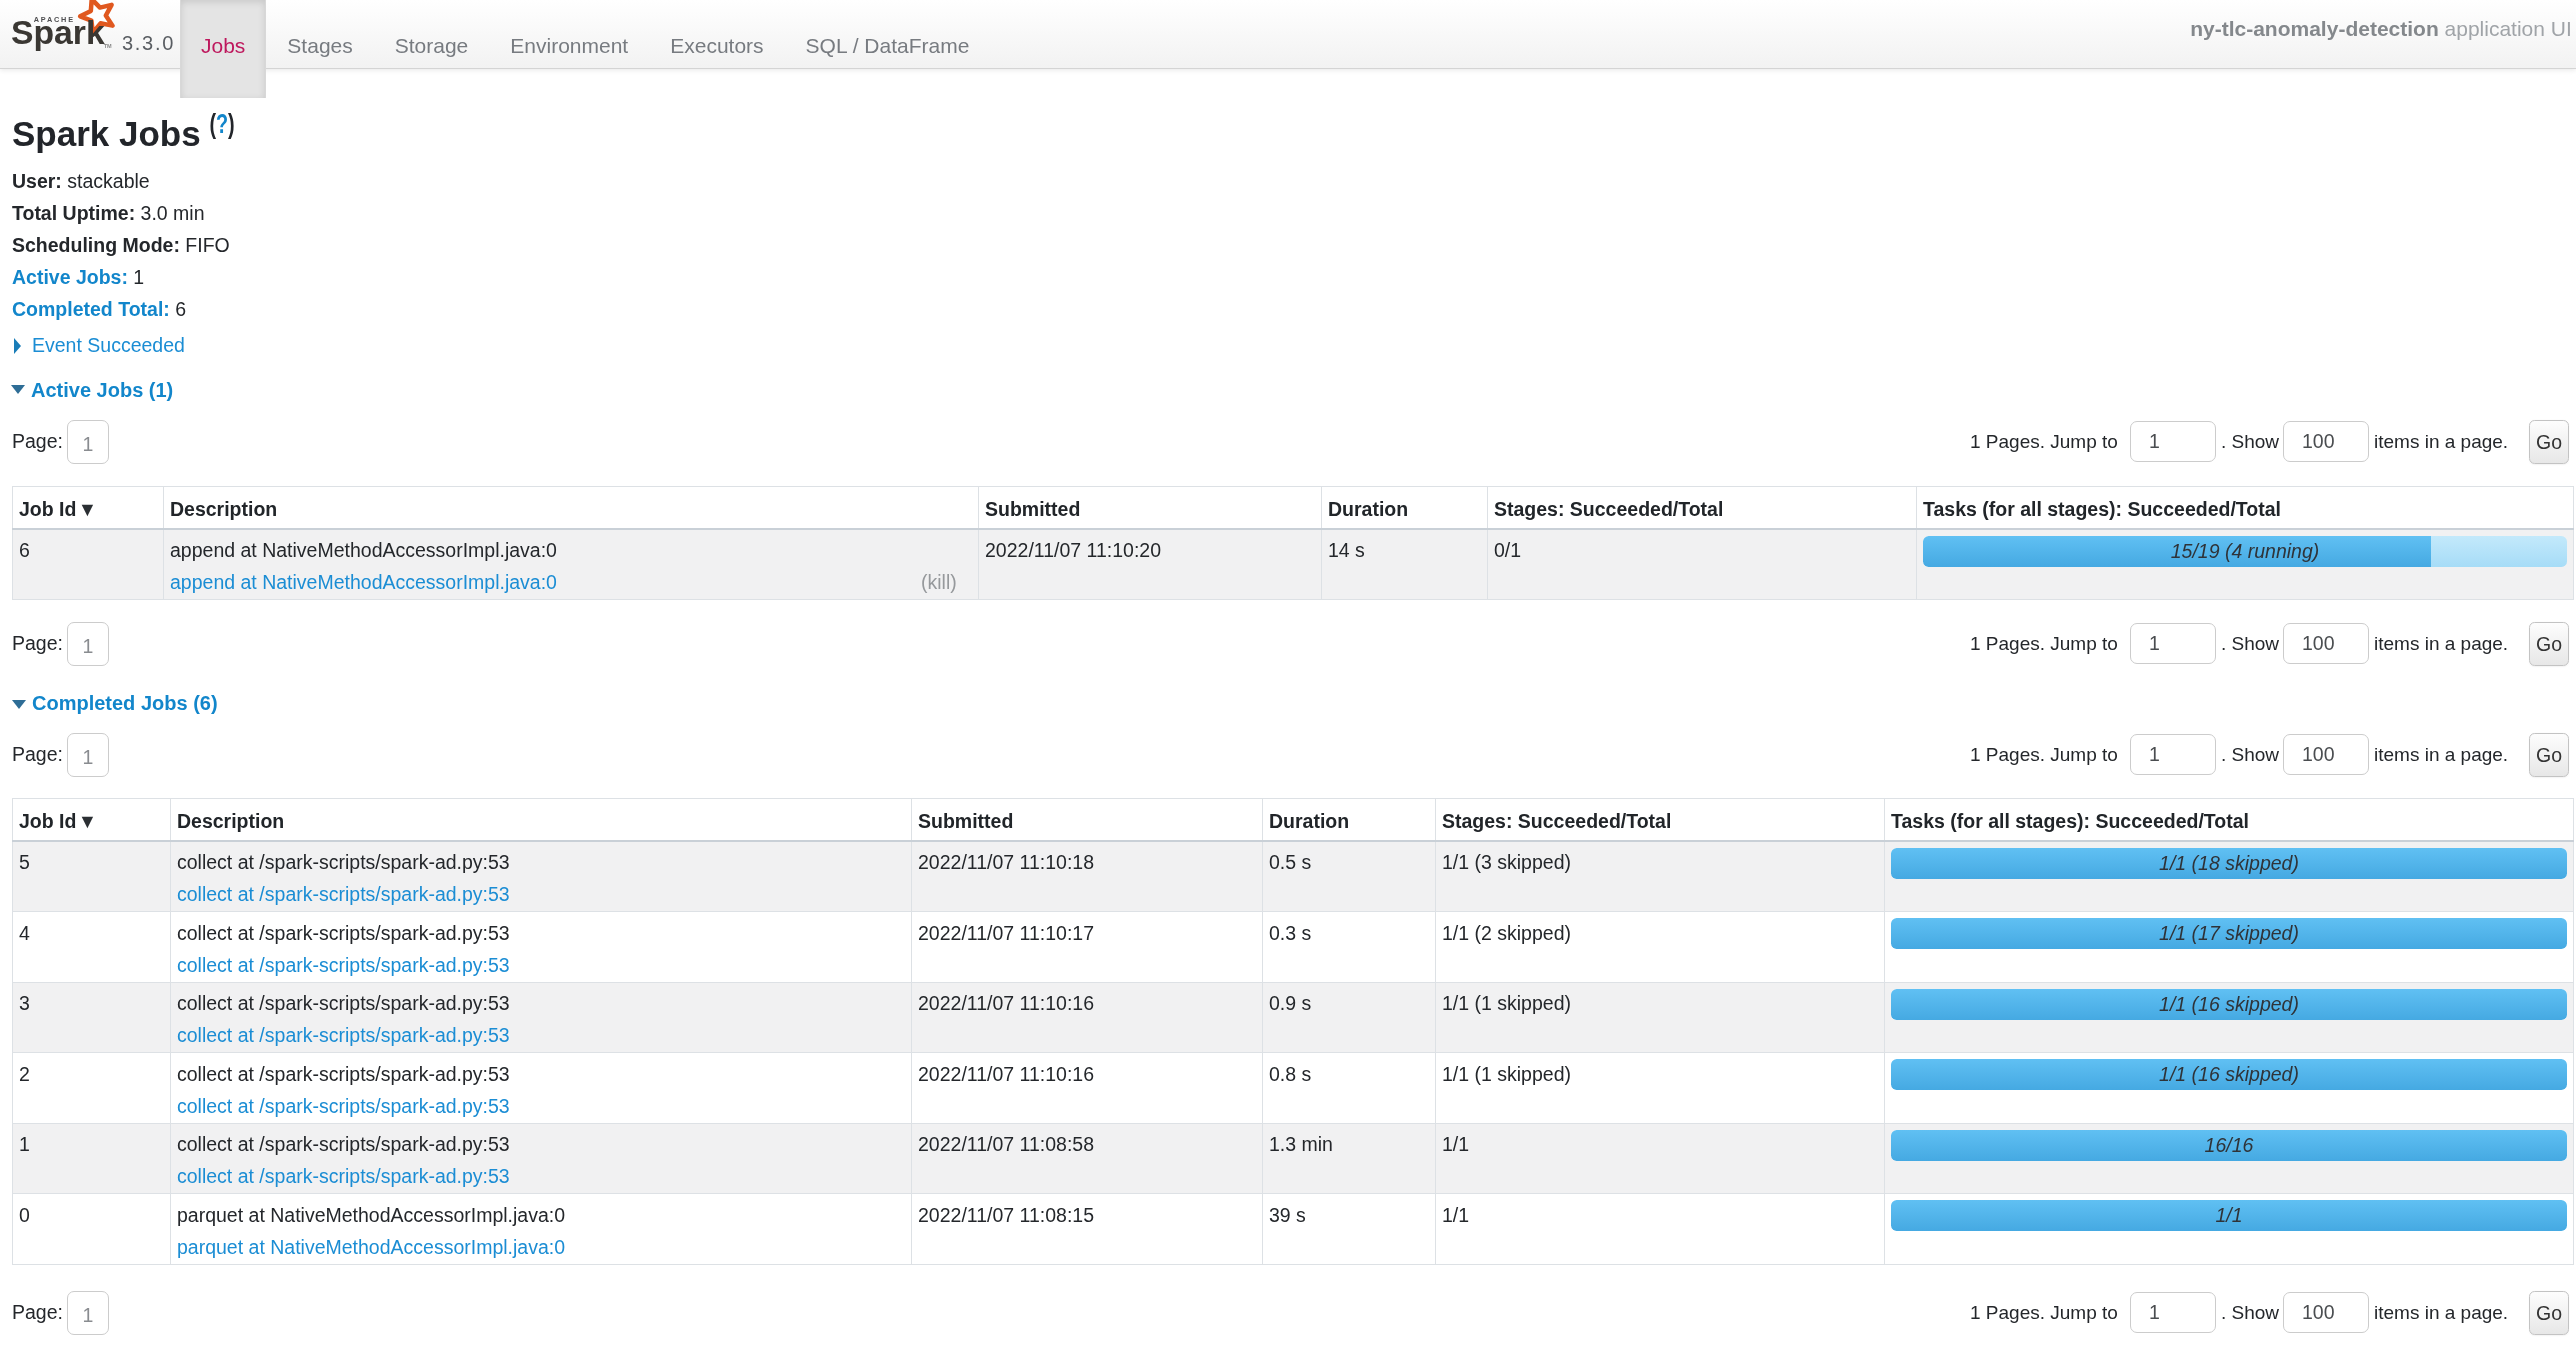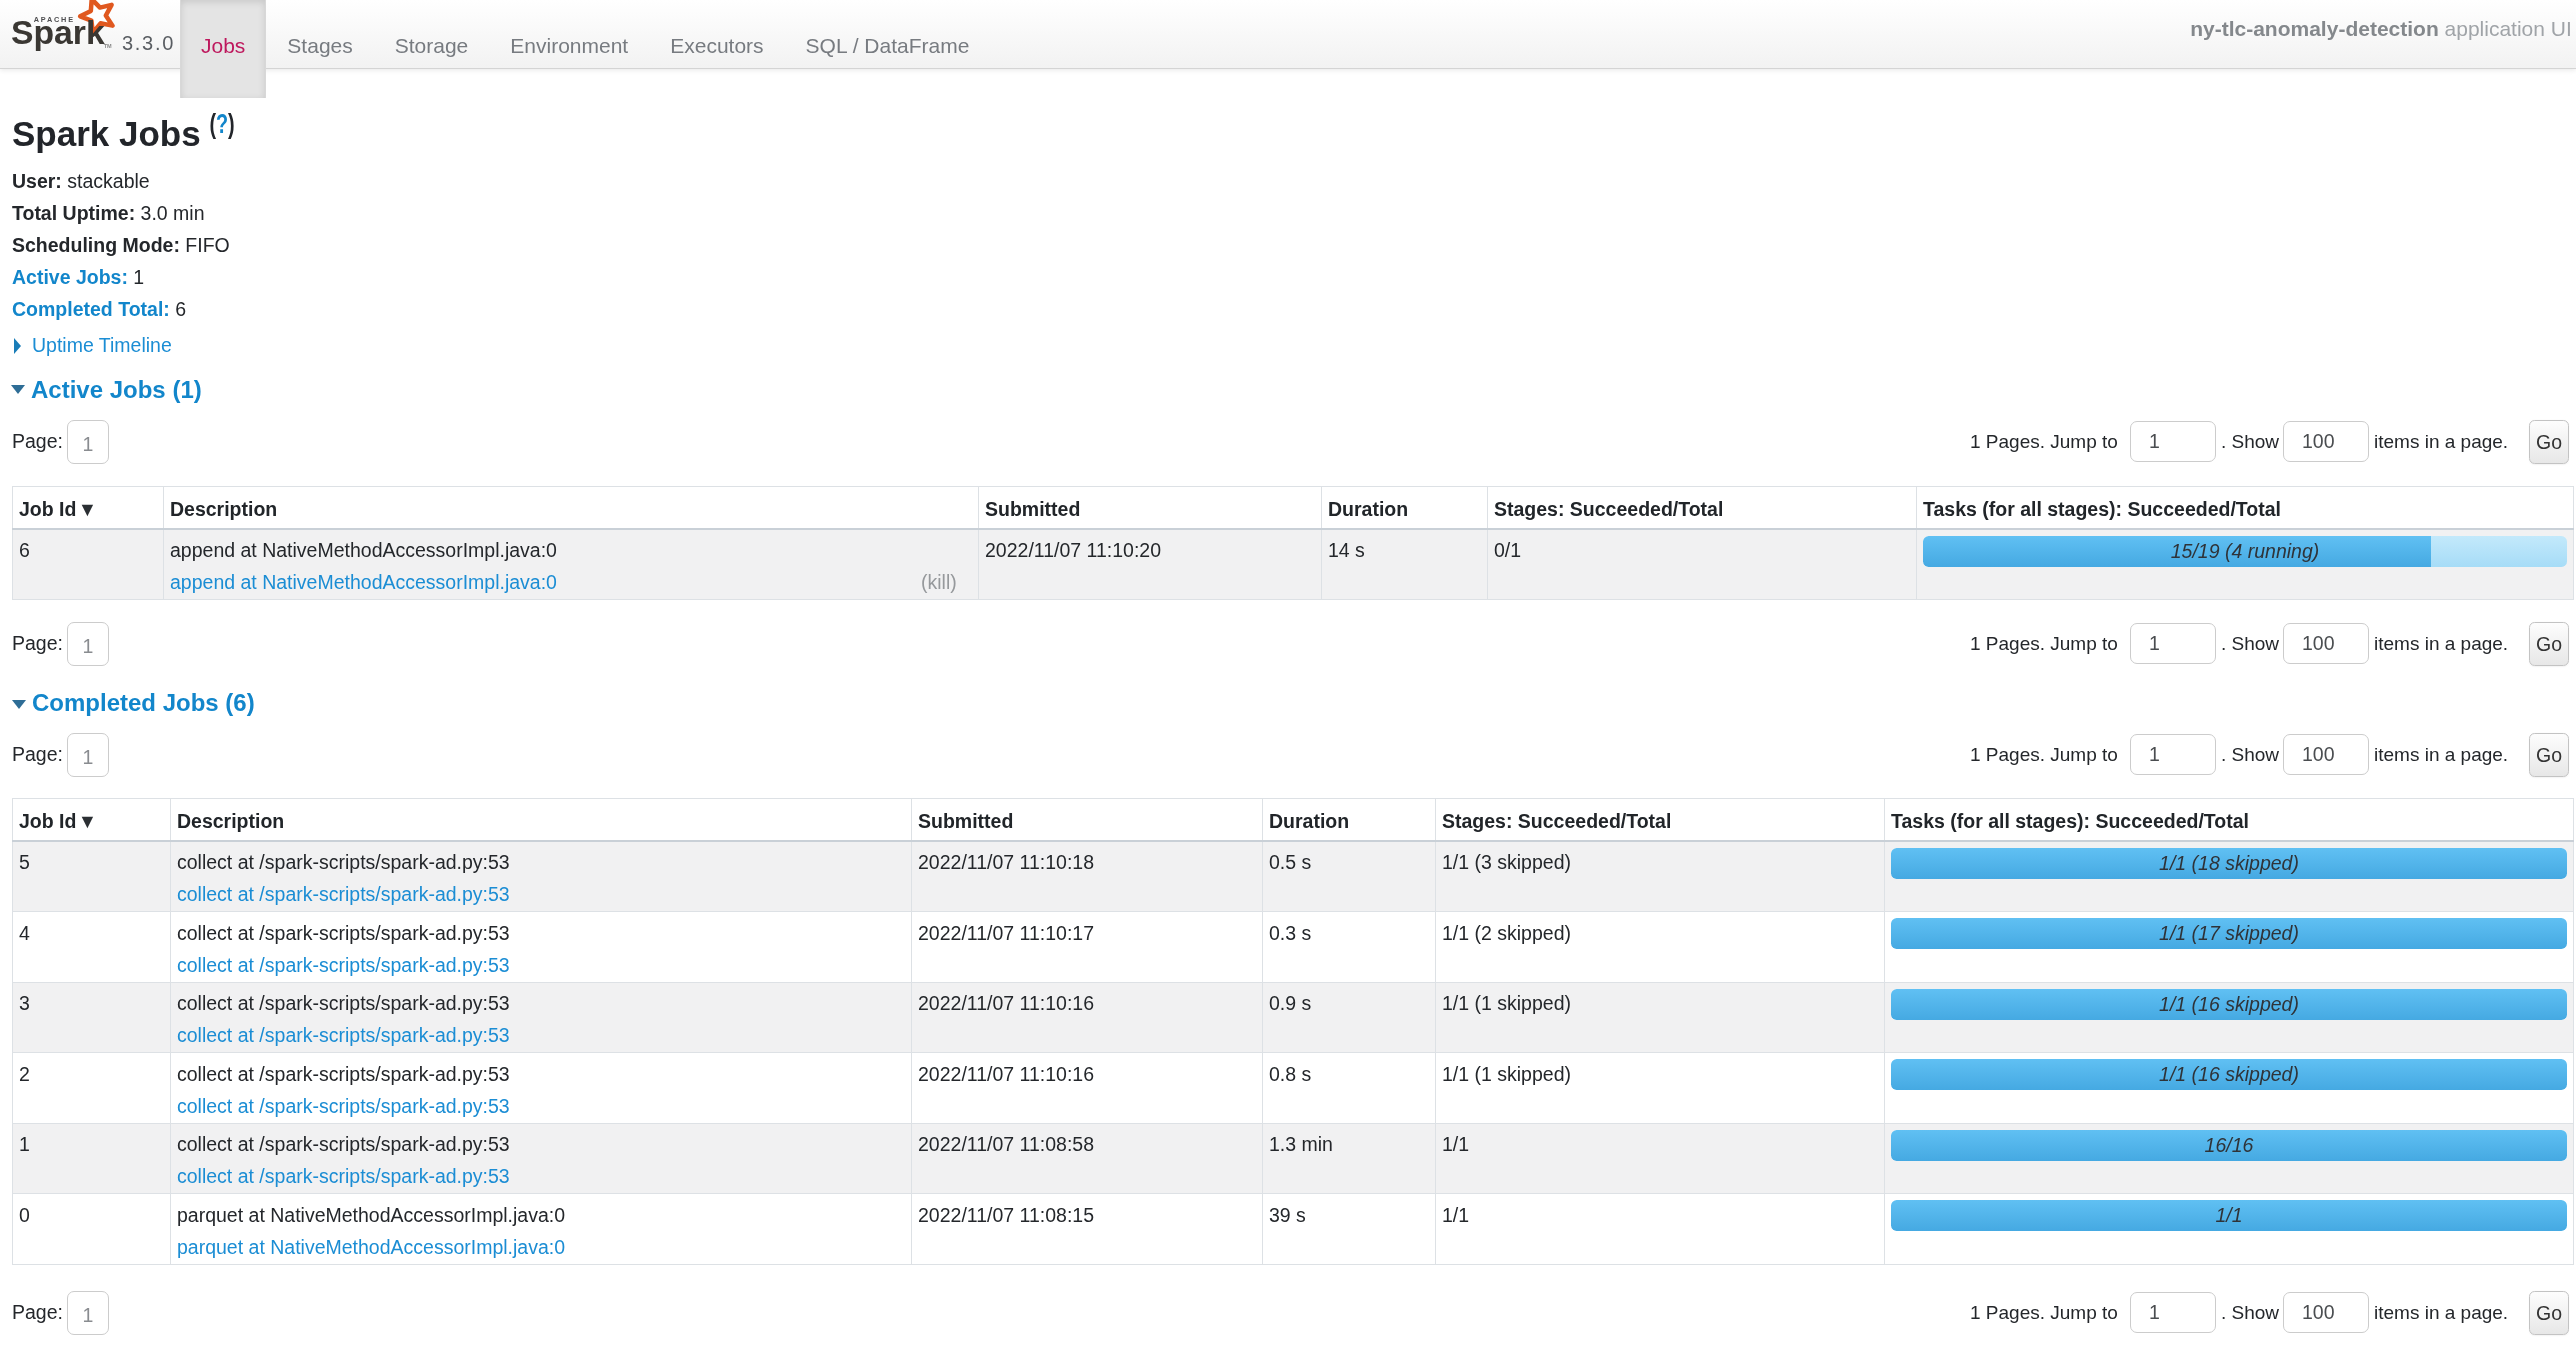--- a/index.html
+++ b/index.html
@@ -21,21 +21,21 @@
 #navtitle { position:absolute; right:4.2px; top:18.4px; font-size:21px; line-height:21px; color:#a0a4a8;text-align:right; }
 #navtitle b { color:#84888c; }
 #version { position:absolute; left:122px; top:35px; font-size:20px; line-height:16.7px;
   font-weight:normal; color:#595d62; letter-spacing:1.7px; }
 
 
 #h3title { position:absolute; left:12px; top:115px; font-size:35px; line-height:38px;
   font-weight:bold; color:#22252a; }
 #h3title sup { display:inline-block; font-size:22px; font-weight:bold; vertical-align:0; position:relative; top:-14.6px; margin-left:-2.8px; transform:scale(0.9,1.25); }
 #h3title sup a { color:#1286cb; text-decoration:none; }
-.h4 { position:absolute; font-size:24px; line-height:26.4px; font-weight:bold; color:#1286cb; }
+.h4 { position:absolute; font-size:20px; line-height:26.4px; font-weight:bold; color:#1286cb; }
 .arrow-down { position:absolute; width:0; height:0;
   border-left:7.3px solid transparent; border-right:7.3px solid transparent;
   border-top:9.7px solid #2e6d96; }
 .arrow-right { position:absolute; width:0; height:0;
   border-top:8px solid transparent; border-bottom:8px solid transparent;
   border-left:7.3px solid #1a7db8; }
 
 
 #summary { position:absolute; left:12px; top:165px; list-style:none; }
 #summary li { font-size:19.5px; line-height:32px; }
@@ -112,21 +112,21 @@
 
 <ul id="summary">
   <li><b>User:</b> stackable</li>
   <li><b>Total Uptime:</b> 3.0 min</li>
   <li><b>Scheduling Mode:</b> FIFO</li>
   <li><a class="bluelink" href="#">Active Jobs:</a> 1</li>
   <li><a class="bluelink" href="#">Completed Total:</a> 6</li>
 </ul>
 
 <span class="arrow-right" style="left:14px; top:338px;"></span>
-<div id="evt"><a href="#">Uptime Timeline</a></div>
+<div id="evt"><a href="#">Event Succeeded</a></div>
 
 <span class="arrow-down" style="left:11.4px; top:385px;"></span>
 <div class="h4" style="left:31px; top:377px;">Active Jobs (1)</div>
 
 <div class="pagelabel" style="top:432px;">Page:</div>
 <div class="pagebox" style="top:420px;">1</div>
 <div class="ptext" style="left:1970px; top:432px;">1 Pages. Jump to</div>
 <div class="pinput" style="left:2130px; top:421px;">1</div>
 <div class="ptext" style="left:2221px; top:432px;">. Show</div>
 <div class="pinput" style="left:2283px; top:421px;">100</div>

